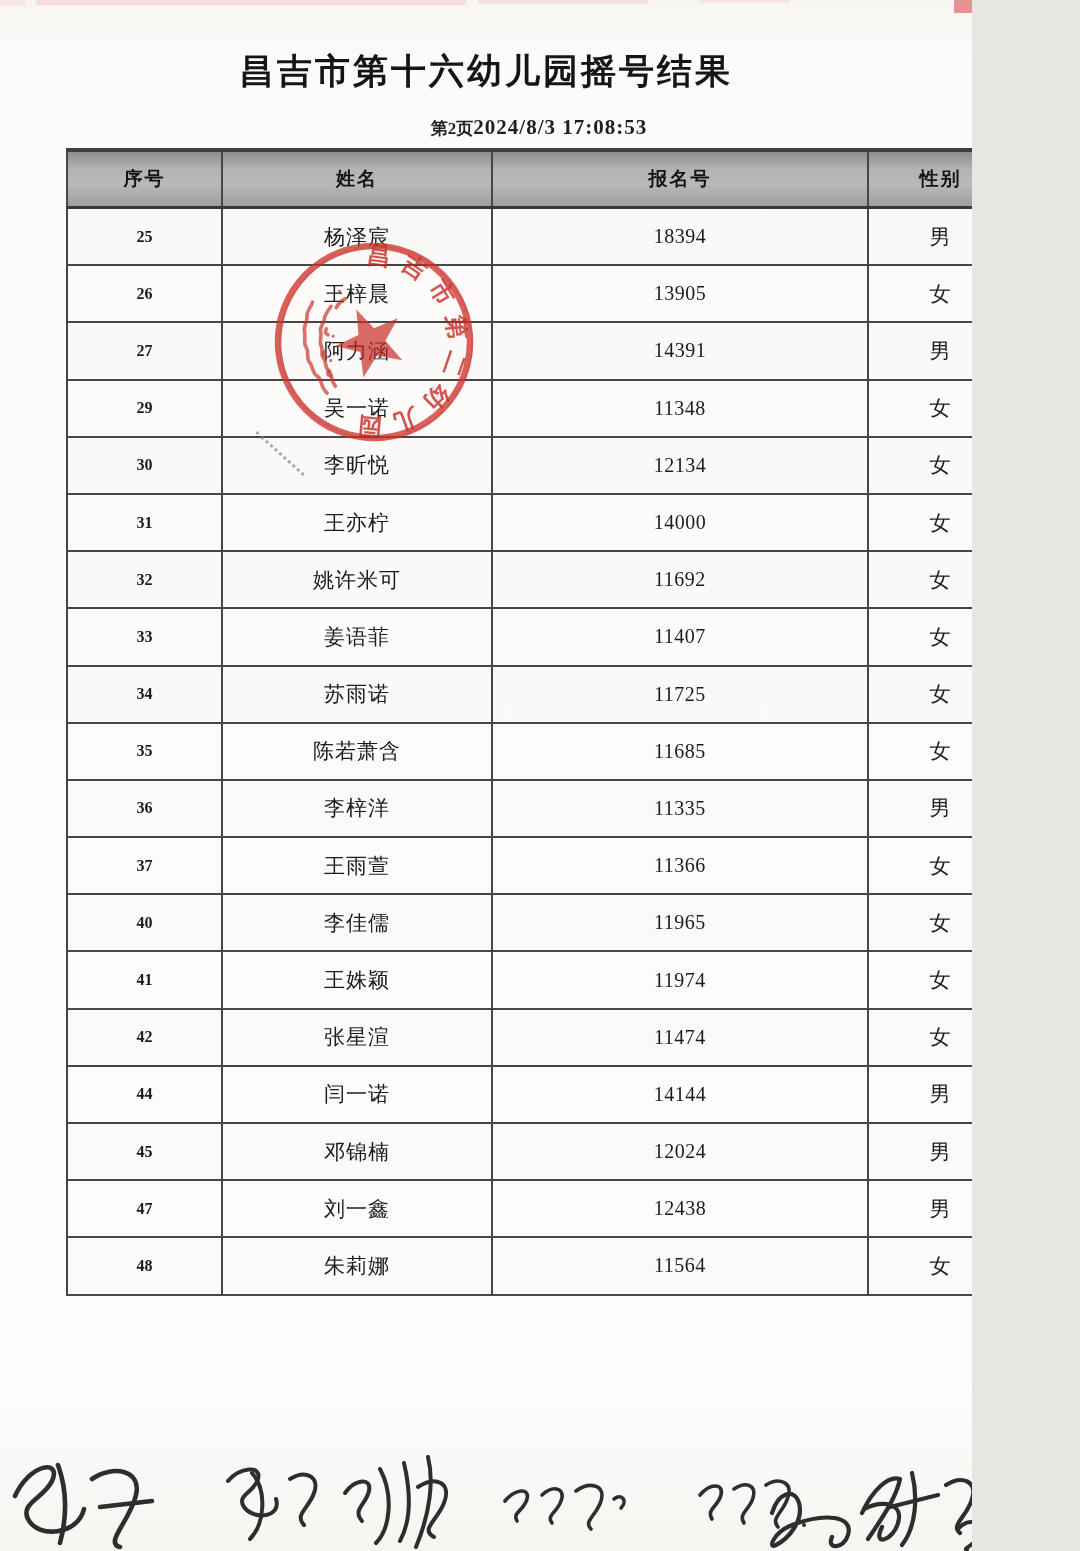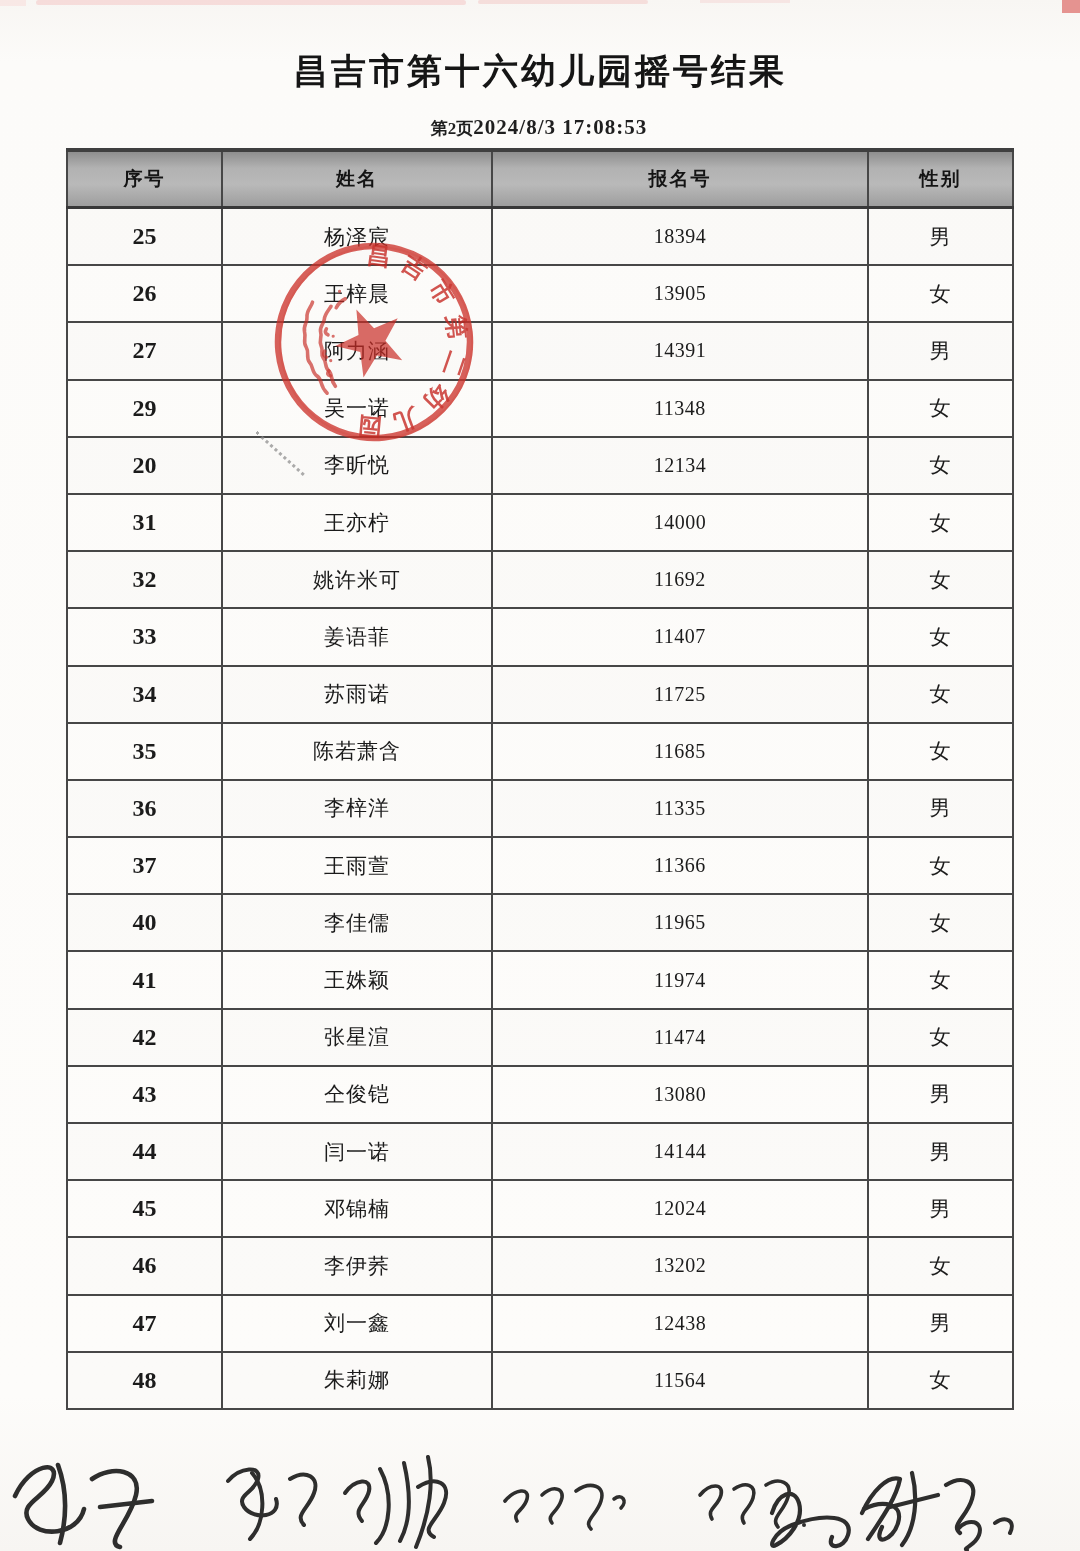--- a/index.html
+++ b/index.html
@@ -1,17 +1,17 @@
 <!DOCTYPE html>
 <html><head>
 <meta charset="utf-8">
 <style>
   html,body{margin:0;padding:0;background:#e8e6e2;}
   .page{
-    position:relative;width:1080px;height:1551px;overflow:hidden;
+    position:relative;width:972px;height:1551px;overflow:hidden;
     background:
       linear-gradient(180deg, #f8f6f3 0%, #fcfbf9 4%, #fdfcfa 90%, #f7f5f2 100%);
     font-family:"Liberation Serif","DejaVu Serif",serif;
     color:#1f1f1f;
   }
   
   .smudge{position:absolute;pointer-events:none;}
   .smudge.s1{left:36px;top:0;width:430px;height:5px;background:rgba(243,178,178,.38);border-radius:3px;}
   .smudge.s2{left:478px;top:0;width:170px;height:4px;background:rgba(240,165,165,.30);border-radius:3px;}
   .smudge.s3{left:700px;top:0;width:90px;height:3px;background:rgba(240,180,180,.25);}
@@ -46,21 +46,21 @@
     border-bottom:3px solid #383838;
     border-left:2px solid #474747;border-right:2px solid #474747;
     color:#141414;
   }
   td{
     height:53.2px;text-align:center;vertical-align:middle;
     border:2px solid #474747;
     border-top:2px solid #515151;
     letter-spacing:1px;color:#1b1b1b;
   }
-  td.n{font-size:24px;font-weight:bold;letter-spacing:0;}
+  td.n{font-size:16px;font-weight:bold;letter-spacing:0;}
   td.reg{font-size:20px;letter-spacing:.5px;}
   tbody tr:nth-child(odd) td{background:rgba(0,0,0,.008);}
 
   
   .stamp{position:absolute;left:268px;top:236px;width:212px;height:212px;transform:rotate(-6deg);opacity:.93;}
   
   .dotmark{
     position:absolute;left:248px;top:452px;width:64px;height:0;
     border-top:3px dotted #8a8a8a;transform:rotate(42deg);opacity:.7;
   }
@@ -120,21 +120,21 @@
             <td class="reg">14391</td>
             <td>男</td>
           </tr>
           <tr>
             <td class="n">29</td>
             <td>吴一诺</td>
             <td class="reg">11348</td>
             <td>女</td>
           </tr>
           <tr>
-            <td class="n">20</td>
+            <td class="n">30</td>
             <td>李昕悦</td>
             <td class="reg">12134</td>
             <td>女</td>
           </tr>
           <tr>
             <td class="n">31</td>
             <td>王亦柠</td>
             <td class="reg">14000</td>
             <td>女</td>
           </tr>
@@ -186,42 +186,30 @@
             <td class="reg">11974</td>
             <td>女</td>
           </tr>
           <tr>
             <td class="n">42</td>
             <td>张星渲</td>
             <td class="reg">11474</td>
             <td>女</td>
           </tr>
           <tr>
-            <td class="n">43</td>
-            <td>仝俊铠</td>
-            <td class="reg">13080</td>
-            <td>男</td>
-          </tr>
-          <tr>
             <td class="n">44</td>
             <td>闫一诺</td>
             <td class="reg">14144</td>
             <td>男</td>
           </tr>
           <tr>
             <td class="n">45</td>
             <td>邓锦楠</td>
             <td class="reg">12024</td>
             <td>男</td>
-          </tr>
-          <tr>
-            <td class="n">46</td>
-            <td>李伊荞</td>
-            <td class="reg">13202</td>
-            <td>女</td>
           </tr>
           <tr>
             <td class="n">47</td>
             <td>刘一鑫</td>
             <td class="reg">12438</td>
             <td>男</td>
           </tr>
           <tr>
             <td class="n">48</td>
             <td>朱莉娜</td>

